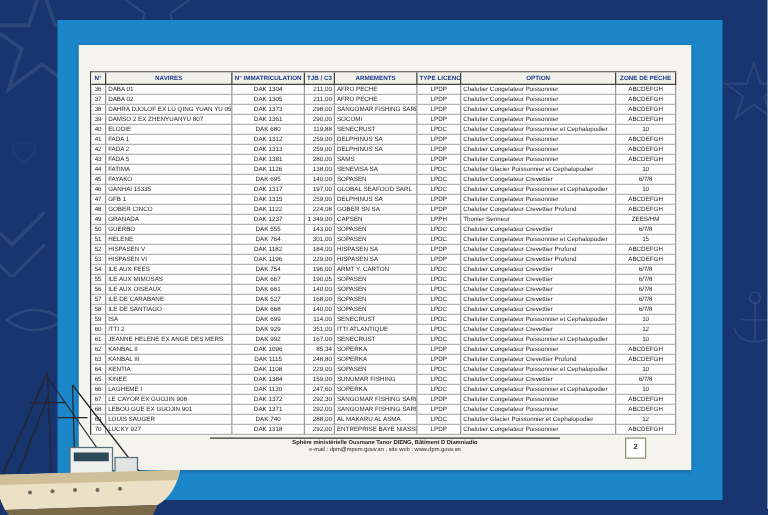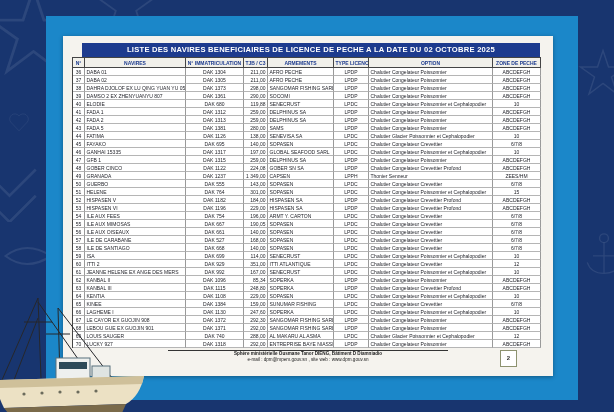--- a/index.html
+++ b/index.html
@@ -85,21 +85,20 @@
   </svg>
   <svg style="left:582px;top:230px" width="44" height="56" viewBox="0 0 100 120">
     <circle cx="50" cy="15" r="10"></circle>
     <path d="M50 25 L50 95 M25 55 L75 55 M50 95 Q20 95 12 70 M50 95 Q80 95 88 70"></path>
   </svg>
 </div>
 
 <div class="frame"></div>
 
 <div class="sheet">
-  <div class="title-bar">LISTE DES NAVIRES BENEFICIAIRES DE LICENCE DE PECHE A LA DATE DU 02 OCTOBRE 2025</div>
 
   <div class="table">
     <div class="tr head">
         <div class="th c0">N°</div>
         <div class="th c1">NAVIRES</div>
         <div class="th c2">N° IMMATRICULATION</div>
         <div class="th c3">TJB / C3</div>
         <div class="th c4">ARMEMENTS</div>
         <div class="th c5">TYPE LICENCE</div>
         <div class="th c6">OPTION</div>

